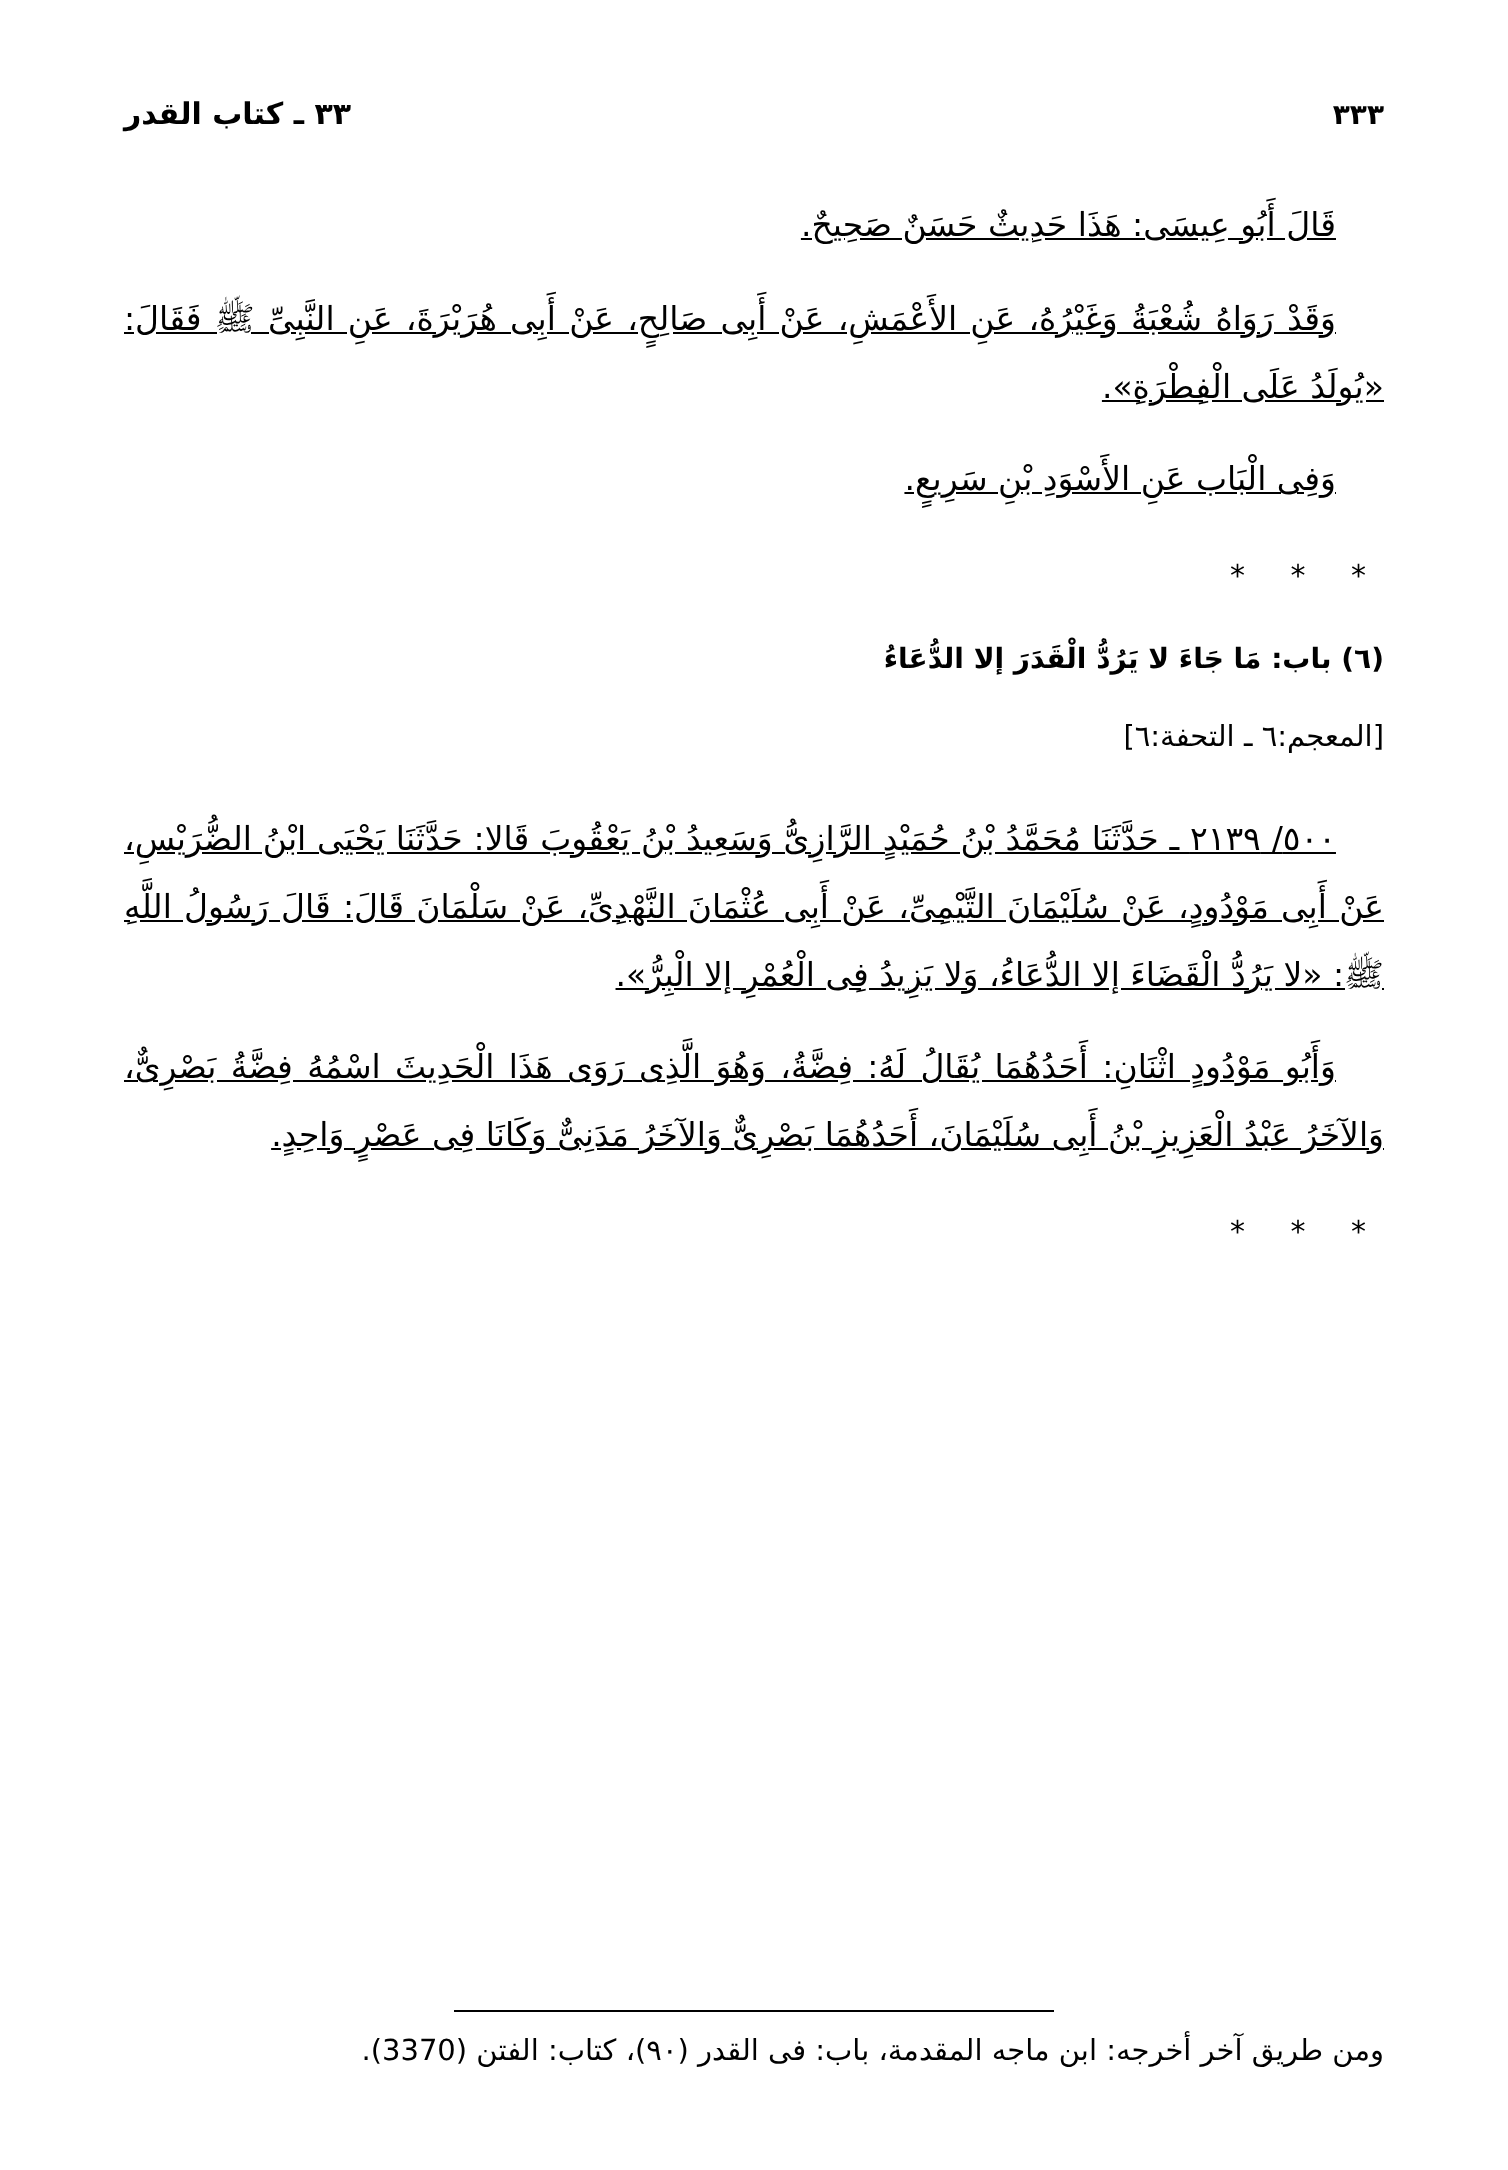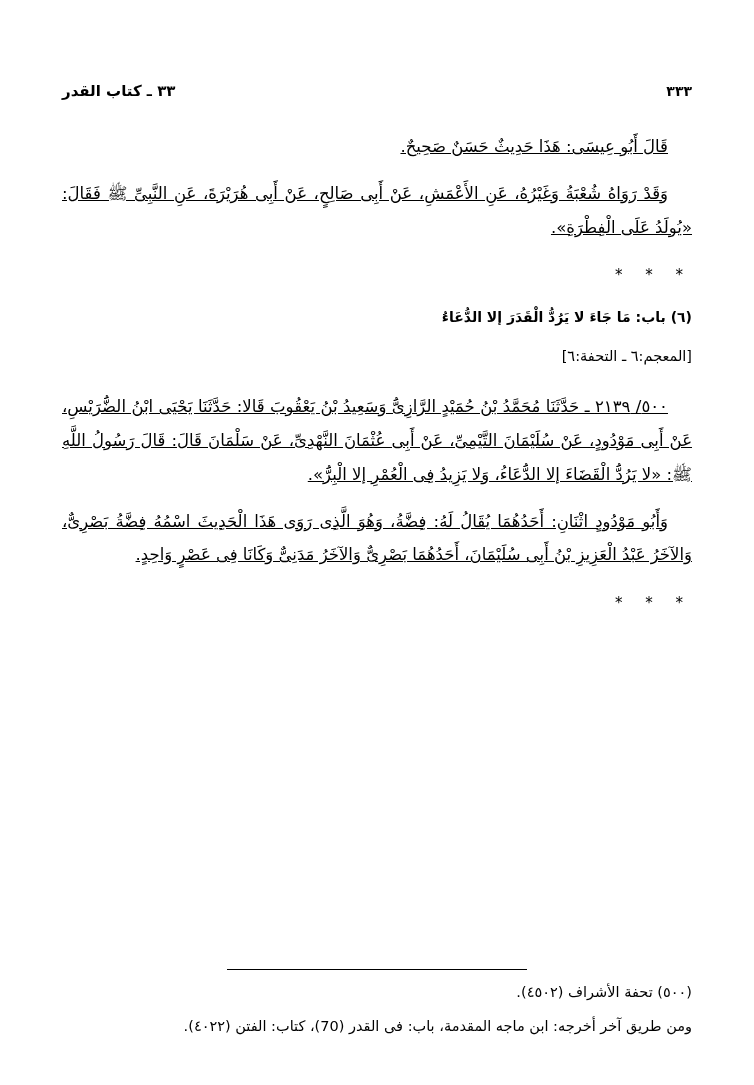--- a/index.html
+++ b/index.html
@@ -28,21 +28,20 @@
     flex-direction: row;
     justify-content: space-between;
     align-items: baseline;
     margin-top: 8px;
     margin-bottom: 30px;
     font-weight: bold;
     font-size: 15px;
   }
   .header .chapter-title {
     letter-spacing: 0px;
-    margin-top: 34px;
   }
   .header .page-number {
     font-size: 14px;
     letter-spacing: 1px;
   }
   
   .body {
     font-size: 16.5px;
     line-height: 2.05;
     text-align: justify;
@@ -111,35 +110,35 @@
     <span class="page-number">٣٣٣</span>
     <span class="chapter-title">٣٣ ـ كتاب القدر</span>
   </div>
 
   <div class="body">
 
     <p class="para">قَالَ أَبُو عِيسَى: هَذَا حَدِيثٌ حَسَنٌ صَحِيحٌ.</p>
 
     <p class="para">وَقَدْ رَوَاهُ شُعْبَةُ وَغَيْرُهُ، عَنِ الأَعْمَشِ، عَنْ أَبِى صَالِحٍ، عَنْ أَبِى هُرَيْرَةَ، عَنِ النَّبِىِّ ﷺ فَقَالَ: «يُولَدُ عَلَى الْفِطْرَةِ».</p>
 
+    <p class="para">وَفِى الْبَاب عَنِ الأَسْوَدِ بْنِ سَرِيعٍ.</p>
 
     <div class="stars">* * *</div>
 
     <div class="bab-title">(٦) باب: مَا جَاءَ لا يَرُدُّ الْقَدَرَ إلا الدُّعَاءُ</div>
 
     <div class="muajam">[المعجم:٦ ـ التحفة:٦]</div>
 
     <p class="para hadith-block">٥٠٠/ ٢١٣٩ ـ حَدَّثَنَا مُحَمَّدُ بْنُ حُمَيْدٍ الرَّازِىُّ وَسَعِيدُ بْنُ يَعْقُوبَ قَالا: حَدَّثَنَا يَحْيَى ابْنُ الضُّرَيْسِ، عَنْ أَبِى مَوْدُودٍ، عَنْ سُلَيْمَانَ التَّيْمِىِّ، عَنْ أَبِى عُثْمَانَ النَّهْدِىِّ، عَنْ سَلْمَانَ قَالَ: قَالَ رَسُولُ اللَّهِ ﷺ: «لا يَرُدُّ الْقَضَاءَ إلا الدُّعَاءُ، وَلا يَزِيدُ فِى الْعُمْرِ إلا الْبِرُّ».</p>
 
 
     <p class="para">وَأَبُو مَوْدُودٍ اثْنَانِ: أَحَدُهُمَا يُقَالُ لَهُ: فِضَّةُ، وَهُوَ الَّذِى رَوَى هَذَا الْحَدِيثَ اسْمُهُ فِضَّةُ بَصْرِىٌّ، وَالآخَرُ عَبْدُ الْعَزِيزِ بْنُ أَبِى سُلَيْمَانَ، أَحَدُهُمَا بَصْرِىٌّ وَالآخَرُ مَدَنِىٌّ وَكَانَا فِى عَصْرٍ وَاحِدٍ.</p>
 
     <div class="stars">* * *</div>
 
   </div>
 
   <div class="footnotes">
     <hr class="fn-rule">
-    <p class="fn-line first">(٥٠٠) تحفة الأشراف (٤٥٠٢).</p>
-    <p class="fn-line">ومن طريق آخر أخرجه: ابن ماجه المقدمة، باب: فى القدر (70)، كتاب: الفتن (٤٠٢٢).</p>
+    <p class="fn-line">ومن طريق آخر أخرجه: ابن ماجه المقدمة، باب: فى القدر (٩٠)، كتاب: الفتن (3370).</p>
   </div>
 
 </div>
 
 </body></html>

